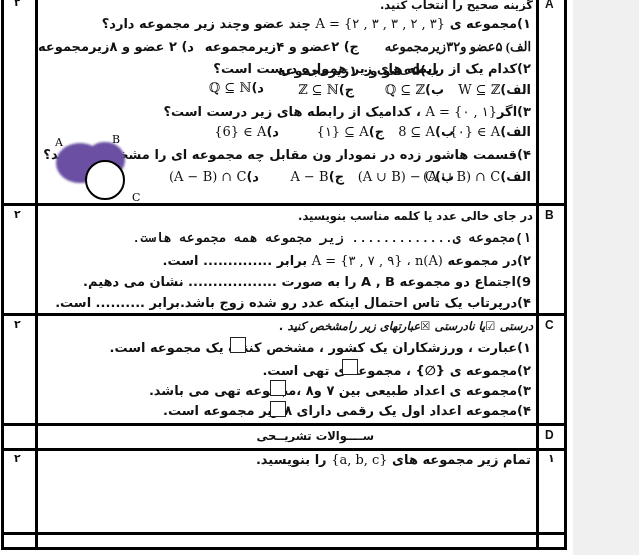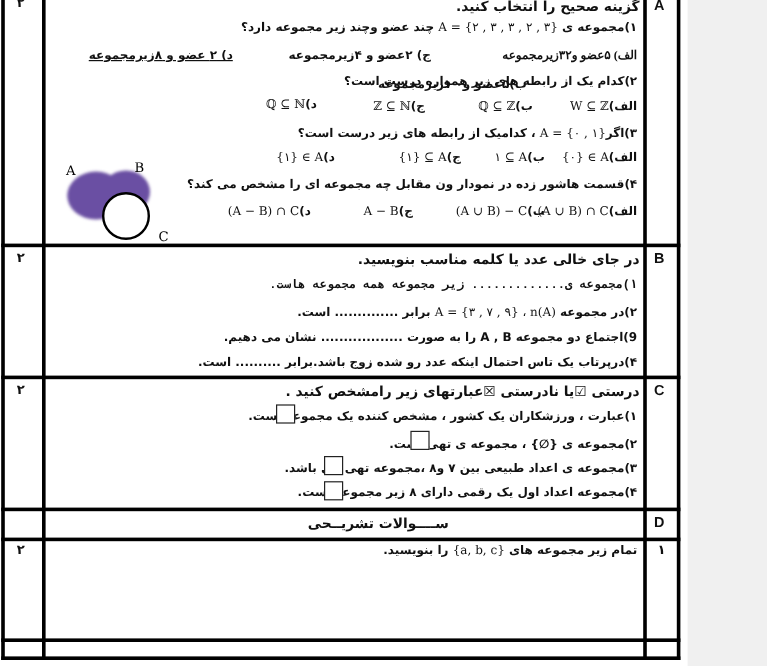--- a/index.html
+++ b/index.html
@@ -10,21 +10,21 @@
     color:#111;
   }
   .side-panel {
     position:absolute; left:573px; top:0; width:66px; height:555px;
     background:#f0f0f0;
   }
   .vline { position:absolute; background:#000; width:3px; }
   .hline { position:absolute; background:#000; height:3px; }
   .t {
     position:absolute; white-space:nowrap; direction:rtl; text-align:right;
-    font-size:10px; font-weight:bold; line-height:14px;
+    font-size:13px; font-weight:bold; line-height:14px;
   }
   .math { font-family:"DejaVu Serif", serif; font-weight:normal; direction:ltr; unicode-bidi:embed; }
   .section-letter {
     position:absolute; font-family:"Liberation Sans", sans-serif; font-weight:bold; font-size:12px;
   }
   .score { position:absolute; font-size:11px; font-weight:bold; }
   .title { font-size:11.5px; }
   .chk {
     position:absolute; width:16px; height:16px; border:1.5px solid #222; background:#fff; box-sizing:border-box;
   }
@@ -52,36 +52,36 @@
 <div class="t title" style="right:106px;top:-2px;">گزینه صحیح را انتخاب کنید.</div>
 
 <div class="t" style="right:108px;top:17px;">
   <span>۱)مجموعه ی</span>
   <span class="math">A = {۲ , ۳ , ۳ , ۲ , ۳}</span>
   <span>چند عضو وچند زیر مجموعه دارد؟</span>
 </div>
 <div class="t" style="right:108px;top:40px;font-family:Liberation Serif, serif;">الف) ۵عضو و۳۲زیرمجموعه</div>
 <div class="t" style="right:200px;top:40px;margin-top:24px;">ب)۵عضو و۰ ۱زیرمجموعه</div>
 <div class="t" style="right:280px;top:40px;">ج) ۲عضو و ۴زیرمجموعه</div>
-<div class="t" style="right:445px;top:40px;text-decoration:underline;">د) ۲ عضو و ۸زیرمجموعه</div>
+<div class="t" style="right:445px;top:40px;">د) ۲ عضو و ۸زیرمجموعه</div>
 
 <div class="t" style="right:108px;top:62px;">۲)کدام یک از رابطه های زیر همواره درست است؟</div>
 <div class="t" style="right:108px;top:83px;"><span>الف)</span><span class="math">W ⊆ ℤ</span></div>
 <div class="t" style="right:195px;top:83px;"><span>ب)</span><span class="math">ℚ ⊆ ℤ</span></div>
 <div class="t" style="right:285px;top:83px;"><span>ج)</span><span class="math">ℤ ⊆ ℕ</span></div>
 <div class="t" style="right:375px;top:65px;margin-top:16px;"><span>د)</span><span class="math">ℚ ⊆ ℕ</span></div>
 
 <div class="t" style="right:108px;top:105px;">
   <span>۳)اگر</span><span class="math">A = {۰ , ۱}</span>
   <span>، کدامیک از رابطه های زیر درست است؟</span>
 </div>
 <div class="t" style="right:108px;top:125px;"><span>الف)</span><span class="math">{۰} ∈ A</span></div>
-<div class="t" style="right:185px;top:125px;"><span>ب)</span><span class="math">۱ ⊆ A</span></div>
+<div class="t" style="right:185px;top:125px;"><span>ب)</span><span class="math">8 ⊆ A</span></div>
 <div class="t" style="right:255px;top:125px;"><span>ج)</span><span class="math">{۱} ⊆ A</span></div>
-<div class="t" style="right:360px;top:125px;"><span>د)</span><span class="math">{۱} ∈ A</span></div>
+<div class="t" style="right:360px;top:125px;"><span>د)</span><span class="math">{6} ∈ A</span></div>
 
 <div class="t" style="right:108px;top:148px;margin-left:18px;">۴)قسمت هاشور زده در نمودار ون مقابل چه مجموعه ای را مشخص می کند؟</div>
 <div class="t" style="right:108px;top:170px;"><span>الف)</span><span class="math">(A ∪ B) ∩ C</span></div>
 <div class="t" style="right:185px;top:170px;"><span>ب)</span><span class="math">(A ∪ B) − C</span></div>
 <div class="t" style="right:295px;top:170px;"><span>ج)</span><span class="math">A − B</span></div>
 <div class="t" style="right:380px;top:170px;"><span>د)</span><span class="math">(A − B) ∩ C</span></div>
 
 <div class="venn">
   <svg width="90" height="75" viewBox="0 0 90 75">
     <defs>
@@ -107,21 +107,21 @@
 <div class="t" style="right:108px;top:254px;">
   <span>۲)در مجموعه</span>
   <span class="math">A = {۳ , ۷ , ۹} ، n(A)</span>
   <span>برابر .............. است.</span>
 </div>
 <div class="t" style="right:108px;top:275px;">9)اجتماع دو مجموعه A , B را به صورت .................. نشان می دهیم.</div>
 <div class="t" style="right:108px;top:296px;">۴)درپرتاب یک تاس احتمال اینکه عدد رو شده زوج باشد.برابر .......... است.</div>
 
 <div class="section-letter" style="left:545px;top:318px;">C</div>
 <div class="score" style="left:14px;top:318px;">۲</div>
-<div class="t title" style="right:106px;top:319px;">درستی ☑یا نادرستی ☒عبارتهای زیر رامشخص کنید .</div>
+<div class="t title" style="right:106px;top:319px;font-style:italic;">درستی ☑یا نادرستی ☒عبارتهای زیر رامشخص کنید .</div>
 <div class="t" style="right:108px;top:341px;">۱)عبارت ، ورزشکاران یک کشور ، مشخص کننده یک مجموعه است.</div>
 <div class="chk" style="left:230px;top:337px;"></div>
 <div class="t" style="right:108px;top:364px;">۲)مجموعه ی {∅} ، مجموعه ی تهی است.</div>
 <div class="chk" style="left:342px;top:359px;"></div>
 <div class="t" style="right:108px;top:384px;">۳)مجموعه ی اعداد طبیعی بین ۷ و۸ ،مجموعه تهی می باشد.</div>
 <div class="chk" style="left:270px;top:380px;"></div>
 <div class="t" style="right:108px;top:404px;">۴)مجموعه اعداد اول یک رقمی دارای ۸ زیر مجموعه است.</div>
 <div class="chk" style="left:270px;top:401px;"></div>
 
 <div class="section-letter" style="left:545px;top:428px;">D</div>

